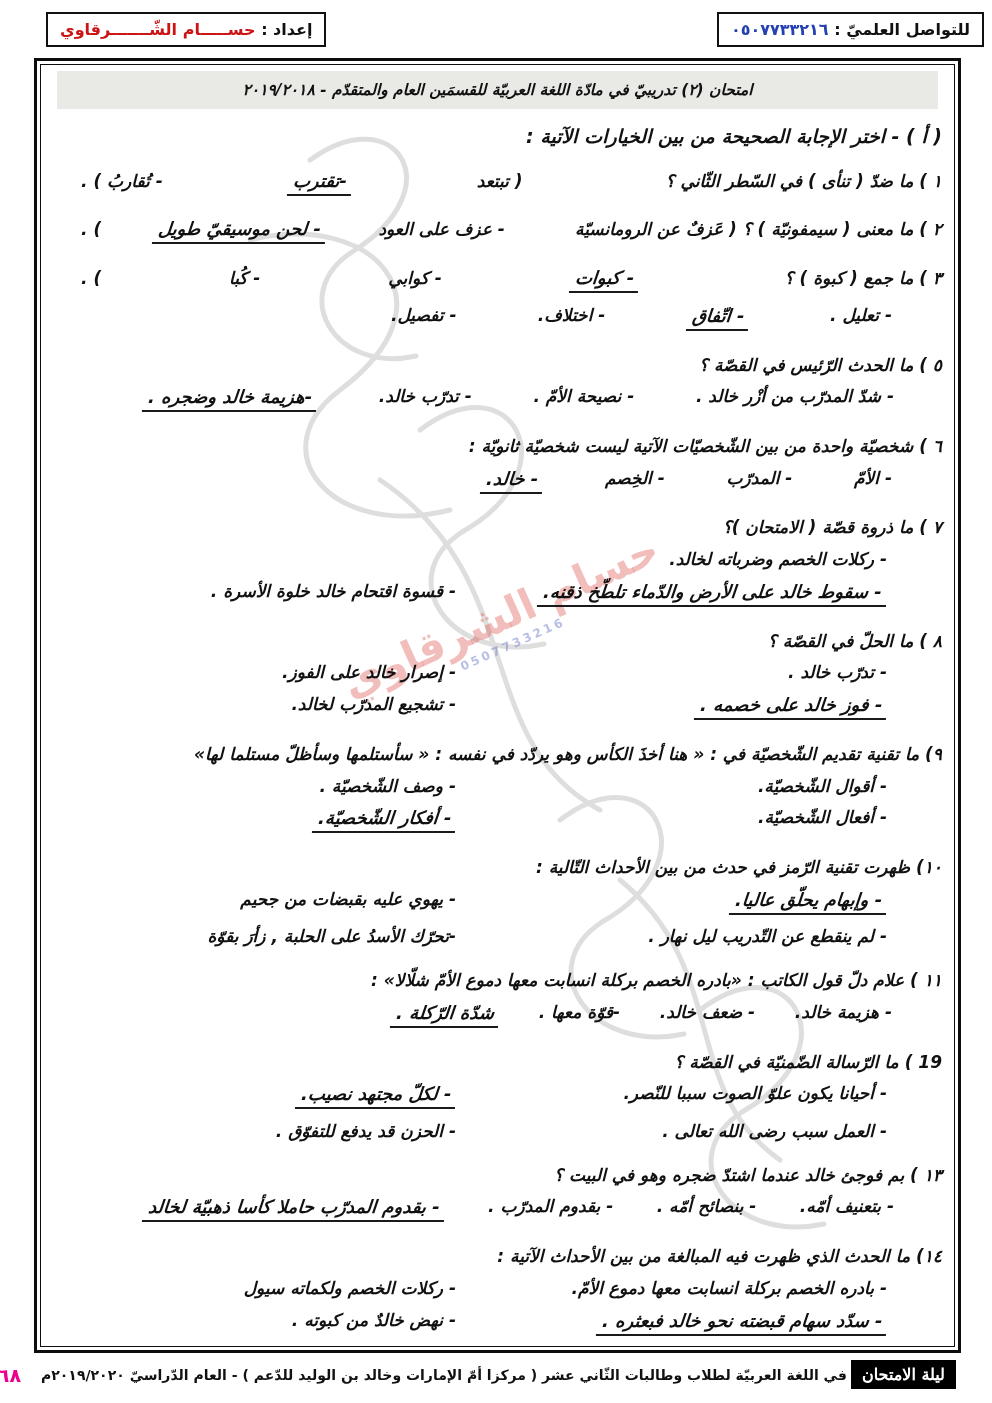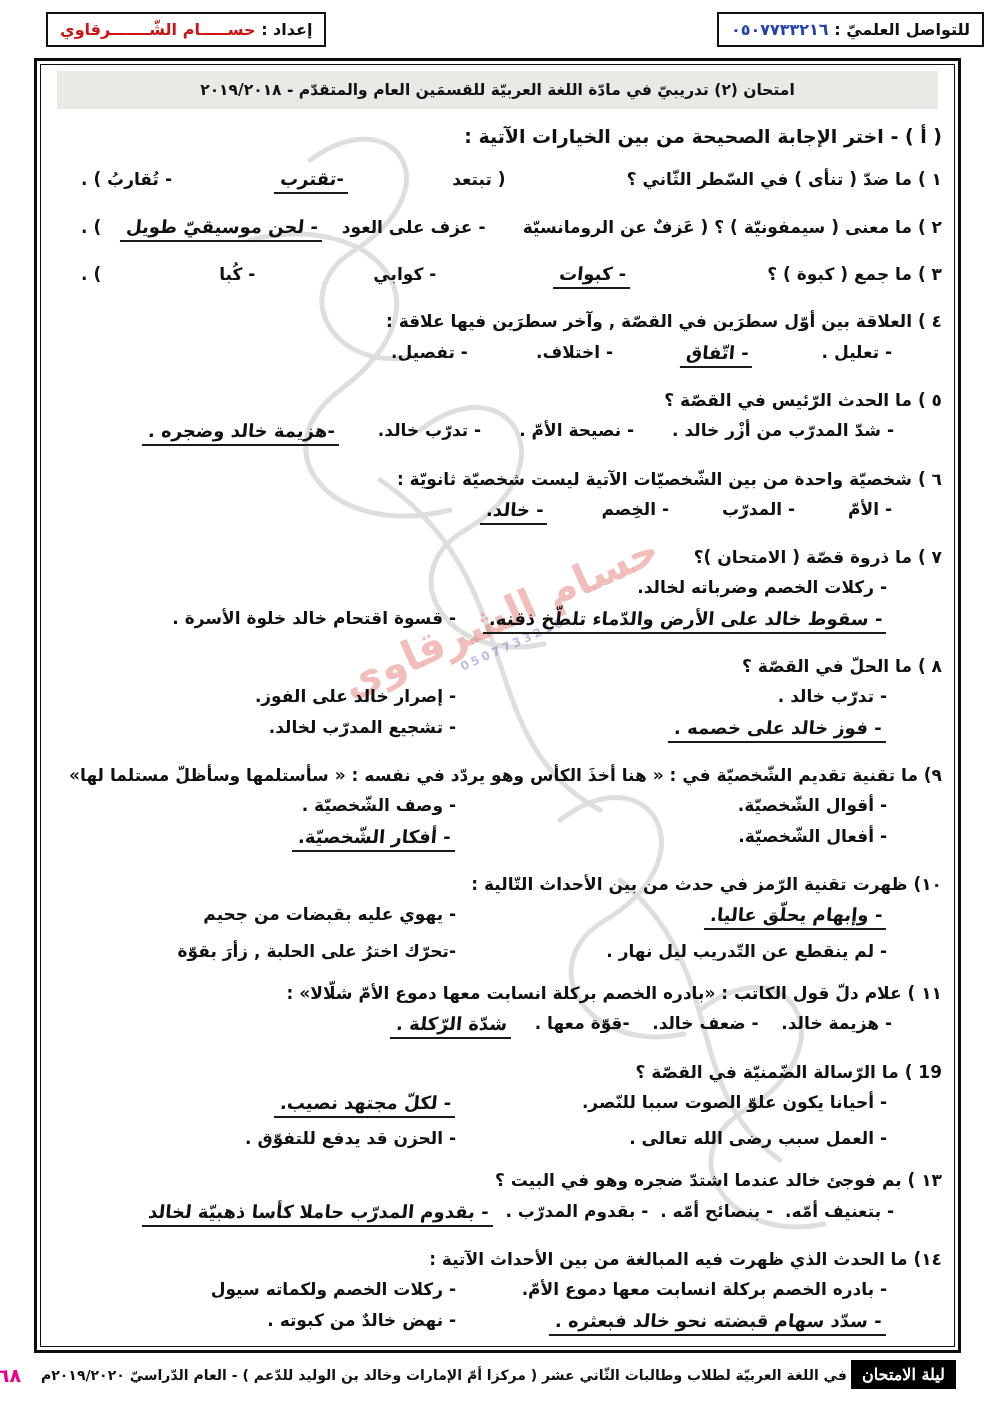--- a/index.html
+++ b/index.html
@@ -9,21 +9,21 @@
   
   .header{position:absolute;top:12px;right:8px;left:46px;display:flex;
           justify-content:space-between;align-items:flex-start;z-index:3;}
   .hdr-box{border:2px solid #111;padding:6px 12px;font-size:16px;font-weight:bold;background:#fff;white-space:nowrap;text-align:center;}
   .blue{color:#2440b3;}
   .red{color:#cc1414;}
 
   
   .frame-outer{position:absolute;top:58px;left:34px;width:921px;height:1289px;
                border:3px solid #0d0d0d;z-index:1;}
-  .frame-inner{position:absolute;inset:3px;border:1.6px solid #0d0d0d;}
+  .frame-inner{position:absolute;inset:3px;border:1.6px solid #0d0d0d;font-style:italic;}
 
   .banner{margin:6px 16px 0;background:#e9e9e6;text-align:center;font-weight:bold;
           font-size:15.5px;padding:10px 4px;letter-spacing:.2px;}
 
   .content{position:absolute;top:60px;bottom:10px;left:10px;right:12px;
            display:flex;flex-direction:column;z-index:2;}
   .section-title{font-size:19px;font-weight:bold;}
 
   .line{margin-top:auto;}
   .q-line{display:flex;justify-content:space-between;align-items:baseline;
@@ -107,23 +107,20 @@
             <span class="opt hw">- لحن موسيقيّ طويل</span>
             <span class="opt">) .</span>
           </div>
           <div class="line q-line">
             <span class="q-text">٣ ) ما جمع ( كبوة ) ؟</span>
             <span class="opt hw">- كبوات</span>
             <span class="opt">- كوابي</span>
             <span class="opt">- كُبا</span>
             <span class="opt">) .</span>
           </div>
-          <div class="line q-line">
-            <span class="q-text">٤ ) العلاقة بين أوّل سطرَين في القصّة , وآخر سطرَين فيها علاقة :</span>
-          </div>
           <div class="line opt-row row4 pad-mid">
             <div class="col"><span class="opt">- تعليل .</span></div>
             <div class="col"><span class="opt hw">- اتّفاق</span></div>
             <div class="col"><span class="opt">- اختلاف.</span></div>
             <div class="col"><span class="opt">- تفصيل.</span></div>
           </div>
           <div class="line q-line">
             <span class="q-text">٥ ) ما الحدث الرّئيس في القصّة ؟</span>
           </div>
           <div class="line opt-row row4 pad-wide">
@@ -175,21 +172,21 @@
           </div>
           <div class="line q-line">
             <span class="q-text">١٠) ظهرت تقنية الرّمز في حدث من بين الأحداث التّالية :</span>
           </div>
           <div class="line opt-row row2">
             <div class="col"><span class="opt hw">- وإبهام يحلّق عاليا.</span></div>
             <div class="col"><span class="opt">- يهوي عليه بقبضات من جحيم</span></div>
           </div>
           <div class="line opt-row row2">
             <div class="col"><span class="opt">- لم ينقطع عن التّدريب ليل نهار .</span></div>
-            <div class="col"><span class="opt">-تحرّك اخترُ على الحلبة , زأرَ بقوّة</span></div>
+            <div class="col"><span class="opt">-تحرّك الأسدُ على الحلبة , زأرَ بقوّة</span></div>
           </div>
           <div class="line q-line">
             <span class="q-text">١١ ) علام دلّ قول الكاتب : «بادره الخصم بركلة انسابت معها دموع الأمّ شلّالا» :</span>
           </div>
           <div class="line opt-row row4 pad-mid">
             <div class="col"><span class="opt">- هزيمة خالد.</span></div>
             <div class="col"><span class="opt">- ضعف خالد.</span></div>
             <div class="col"><span class="opt">-قوّة معها .</span></div>
             <div class="col"><span class="opt hw">شدّة الرّكلة .</span></div>
           </div>

